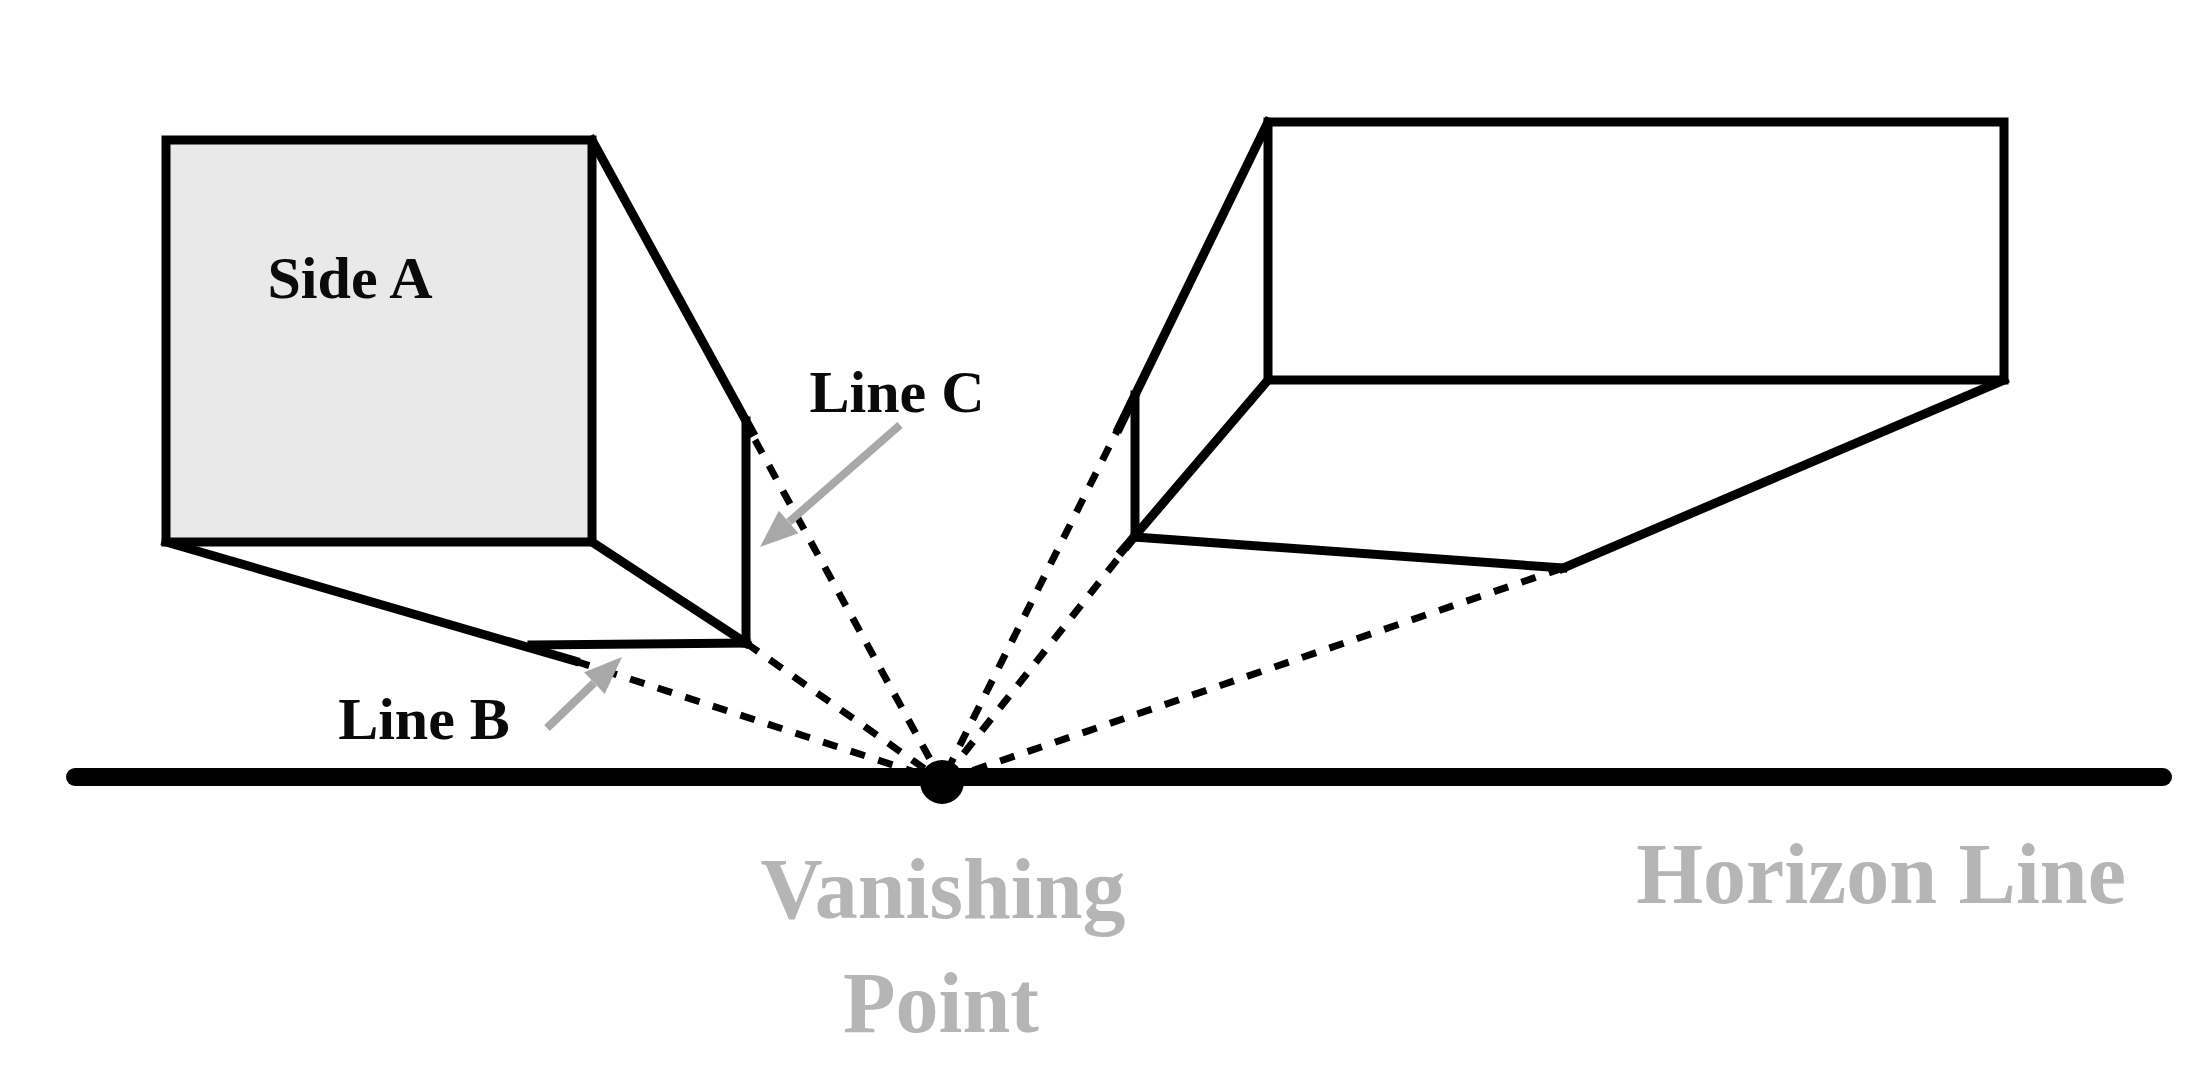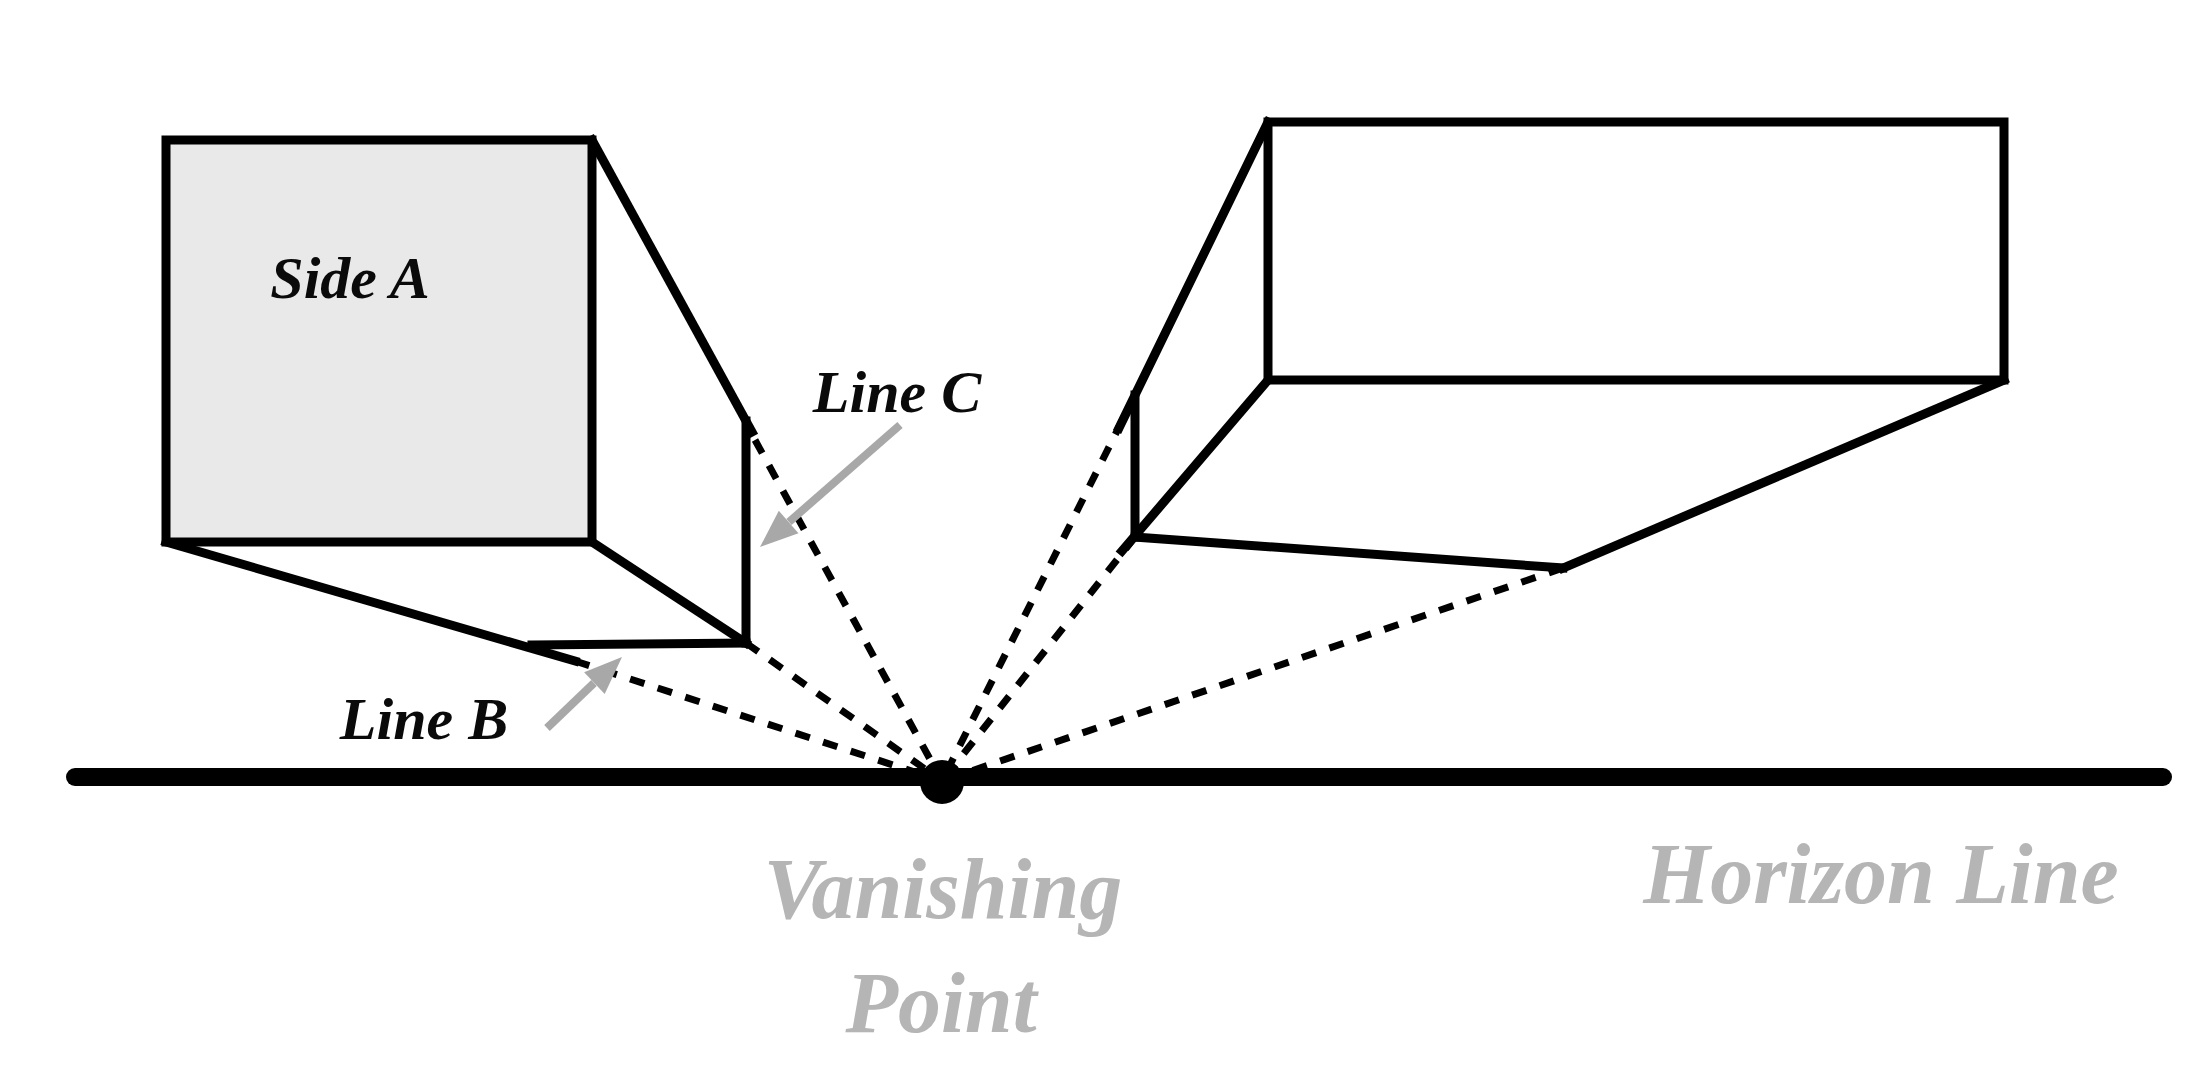--- a/index.html
+++ b/index.html
@@ -8,21 +8,20 @@
     background: #ffffff;
     width: 2211px;
     height: 1074px;
     overflow: hidden;
   }
   .stage {
     position: relative;
     width: 2211px;
     height: 1074px;
     background: #7dd3fc;
-    font-style: italic;
   }
   svg { display: block; }
   .solid-edge {
     stroke: #000000;
     stroke-width: 9;
     fill: none;
     stroke-linecap: square;
   }
   .dashed-edge {
     stroke: #000000;

